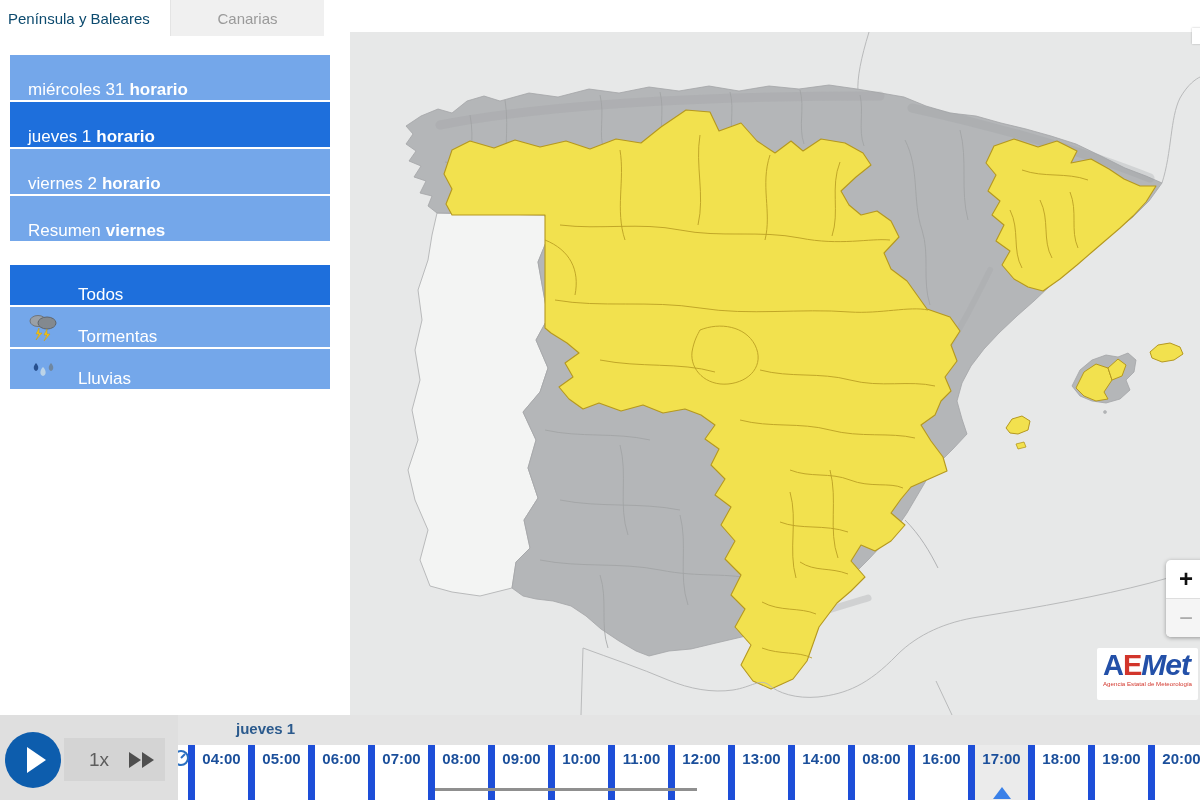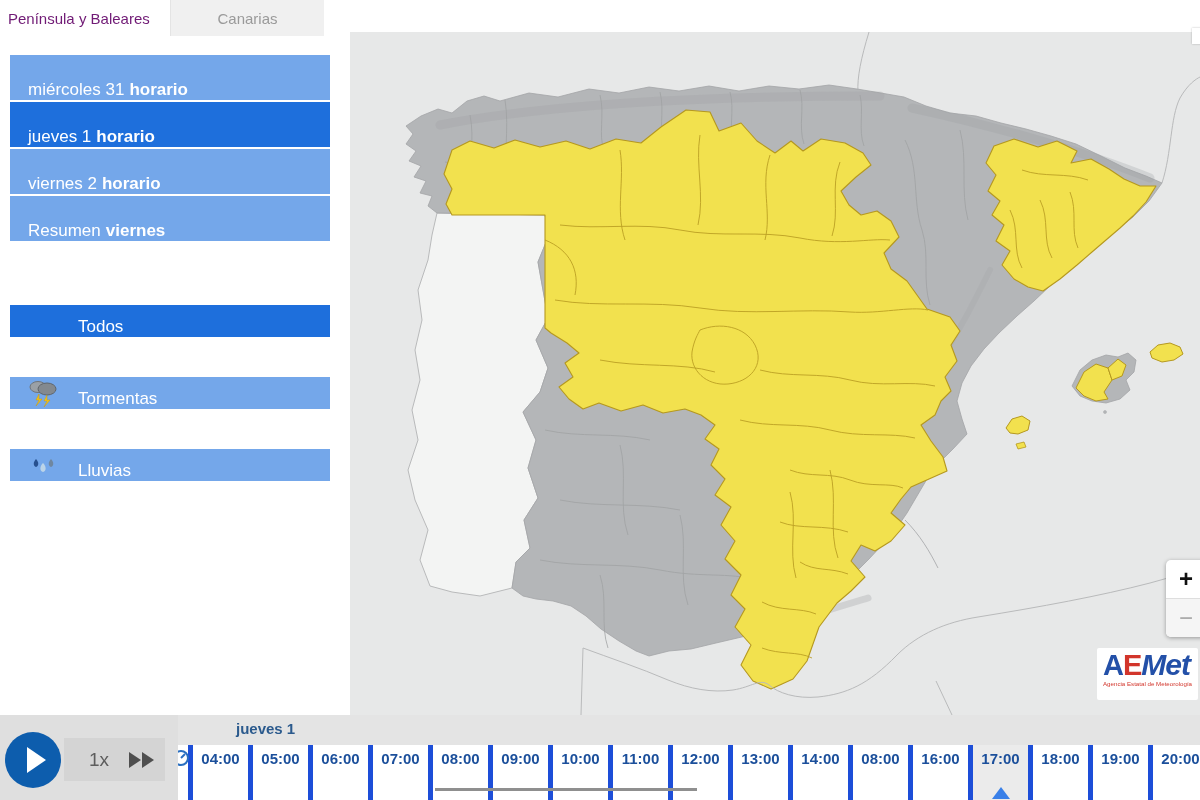--- a/index.html
+++ b/index.html
@@ -2,34 +2,34 @@
 <html><head>
 <meta charset="utf-8">
 <style>
   html,body{margin:0;padding:0;}
   body{width:1200px;height:800px;font-family:"Liberation Sans","DejaVu Sans",sans-serif;background:#fff;}
   .app{position:relative;width:1200px;height:800px;overflow:hidden;background:#fff;}
 
   
   .tabbar{position:absolute;left:0;top:0;width:350px;height:36px;display:flex;z-index:5;}
   .tab{box-sizing:border-box;height:36px;display:flex;align-items:center;font-size:15px;cursor:pointer;}
-  .tab.active{width:170px;background:#ffffff;color:#701a75;padding-left:8px;}
+  .tab.active{width:170px;background:#ffffff;color:#0c4a6e;padding-left:8px;}
   .tab.inactive{width:154px;background:#f0f0f0;color:#9a9a9a;justify-content:center;border-left:1px solid #e4e4e4;}
 
   
   .sidebar{position:absolute;left:0;top:36px;width:350px;height:679px;background:#fff;z-index:4;}
   .btn-group{position:absolute;left:10px;width:320px;}
   #day-group{top:19px;}
   #filter-group{top:229px;}
   .daybtn,.filterbtn{height:45px;margin-bottom:2px;background:#74a7ea;color:#fff;font-size:17px;
     display:flex;align-items:flex-end;cursor:pointer;}
   .daybtn{padding-left:18px;}
   .daybtn.active,.filterbtn.active{background:#1e6fdc;}
   .daybtn .bold{font-weight:700;margin-left:5px;}
-  .filterbtn{height:32px;position:relative;margin-top:40px;}
+  .filterbtn{height:40px;position:relative;}
   .filterbtn .flabel{position:absolute;left:68px;}
   .filterbtn .ficon{position:absolute;left:16px;top:50%;transform:translateY(-50%);width:36px;height:36px;}
 
   
   .map{position:absolute;left:350px;top:0;width:850px;height:715px;background:#fff;overflow:hidden;}
   .map svg.geo{position:absolute;left:0;top:0;}
   .zoomctl{position:absolute;left:816px;top:560px;width:40px;background:#fff;border-radius:5px;
     box-shadow:0 1px 4px rgba(0,0,0,.35);overflow:hidden;}
   .zbtn{width:40px;height:38px;display:flex;align-items:center;justify-content:center;
     font-size:24px;font-weight:700;color:#111;cursor:pointer;}
@@ -52,21 +52,21 @@
   .playtri{width:0;height:0;border-left:19px solid #fff;border-top:13px solid transparent;border-bottom:13px solid transparent;margin-left:7px;}
   .speedbox{position:absolute;left:64px;top:23px;width:101px;height:43px;background:#d4d4d4;display:flex;align-items:center;}
   .speedlabel{font-size:19px;color:#5d5d5d;margin-left:25px;cursor:pointer;}
   .ff{margin-left:20px;display:flex;cursor:pointer;}
   .fftri{width:0;height:0;border-left:12px solid #4f4f4f;border-top:8px solid transparent;border-bottom:8px solid transparent;margin-right:1px;}
 
   .timeline{position:absolute;left:178px;top:0;right:0;height:85px;background:#fff;overflow:hidden;}
   .tl-header{position:absolute;left:0;top:0;right:0;height:30px;background:#e4e4e4;}
   .tl-day{position:absolute;left:58px;top:5px;font-size:15px;font-weight:700;color:#2b5a8d;}
   .cells{position:absolute;left:10px;top:30px;height:55px;display:flex;}
-  .cell{width:60px;height:55px;border-left:5px solid #1d4ed8;box-sizing:border-box;position:relative;
+  .cell{width:60px;height:55px;border-left:7px solid #1d4ed8;box-sizing:border-box;position:relative;
     text-align:center;flex:none;cursor:pointer;}
   .cell .t{display:block;margin-top:5px;font-size:15px;font-weight:700;color:#1b4f9b;}
   .cell.selected{background:#ebebeb;text-align:center;}
   .tri-up{position:absolute;left:50%;transform:translateX(-50%);bottom:1px;width:0;height:0;
     border-left:9px solid transparent;border-right:9px solid transparent;border-bottom:12px solid #3a80e8;}
   .scrollthumb{position:absolute;left:257px;top:73px;width:262px;height:3px;background:#8f8f8f;cursor:pointer;}
   .clock-glyph{position:absolute;left:-6px;top:32px;}
 </style>
 </head>
 <body>

